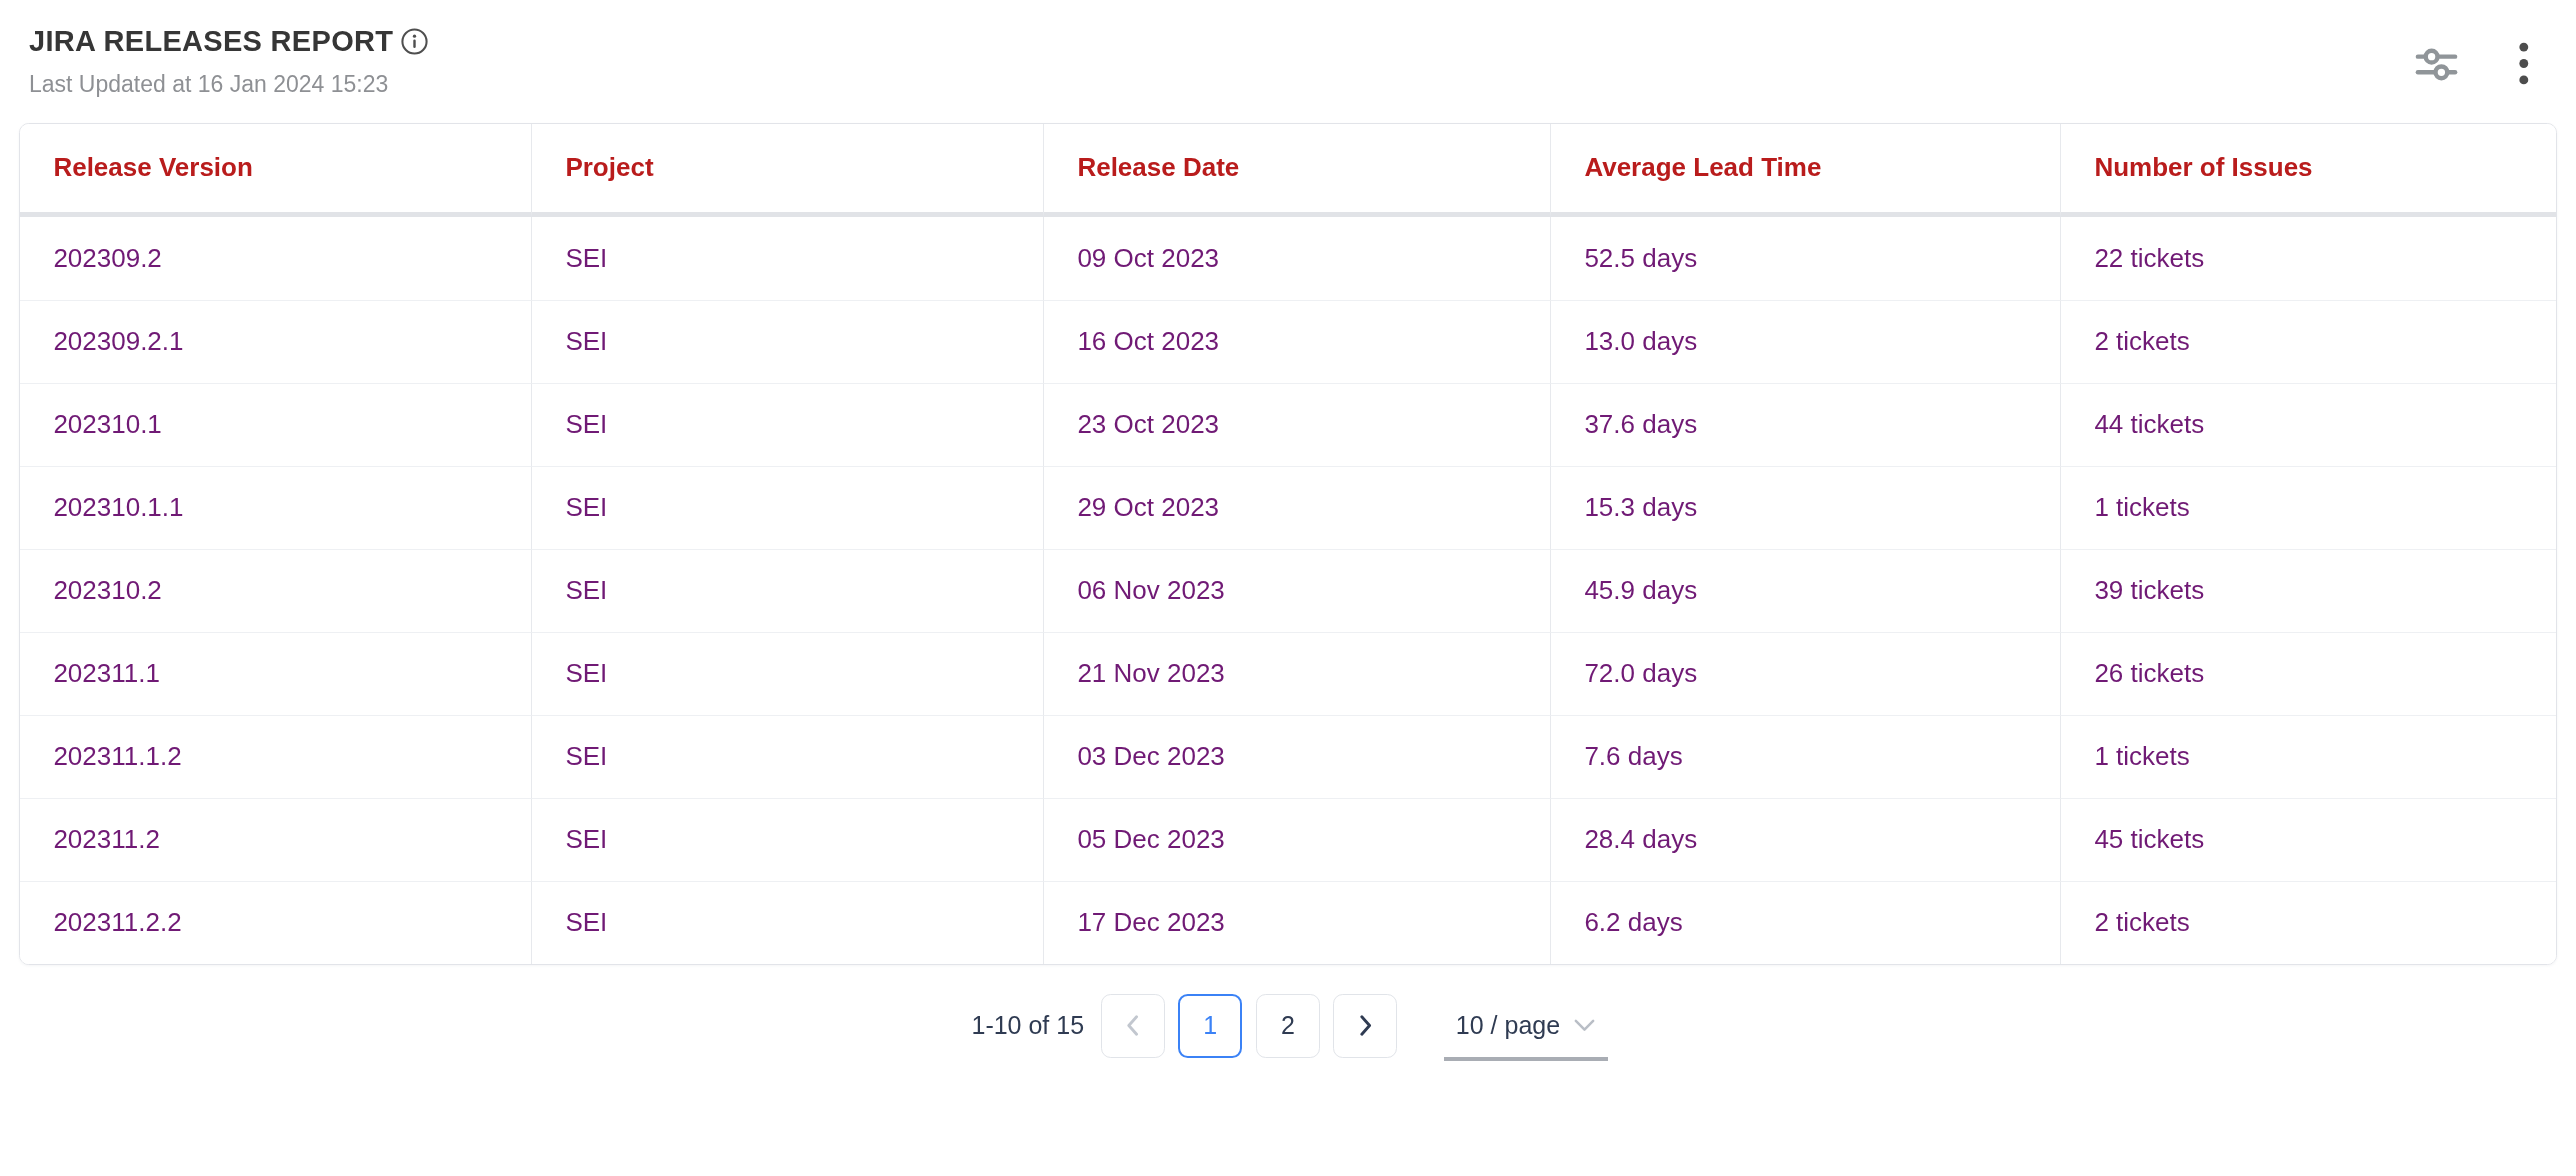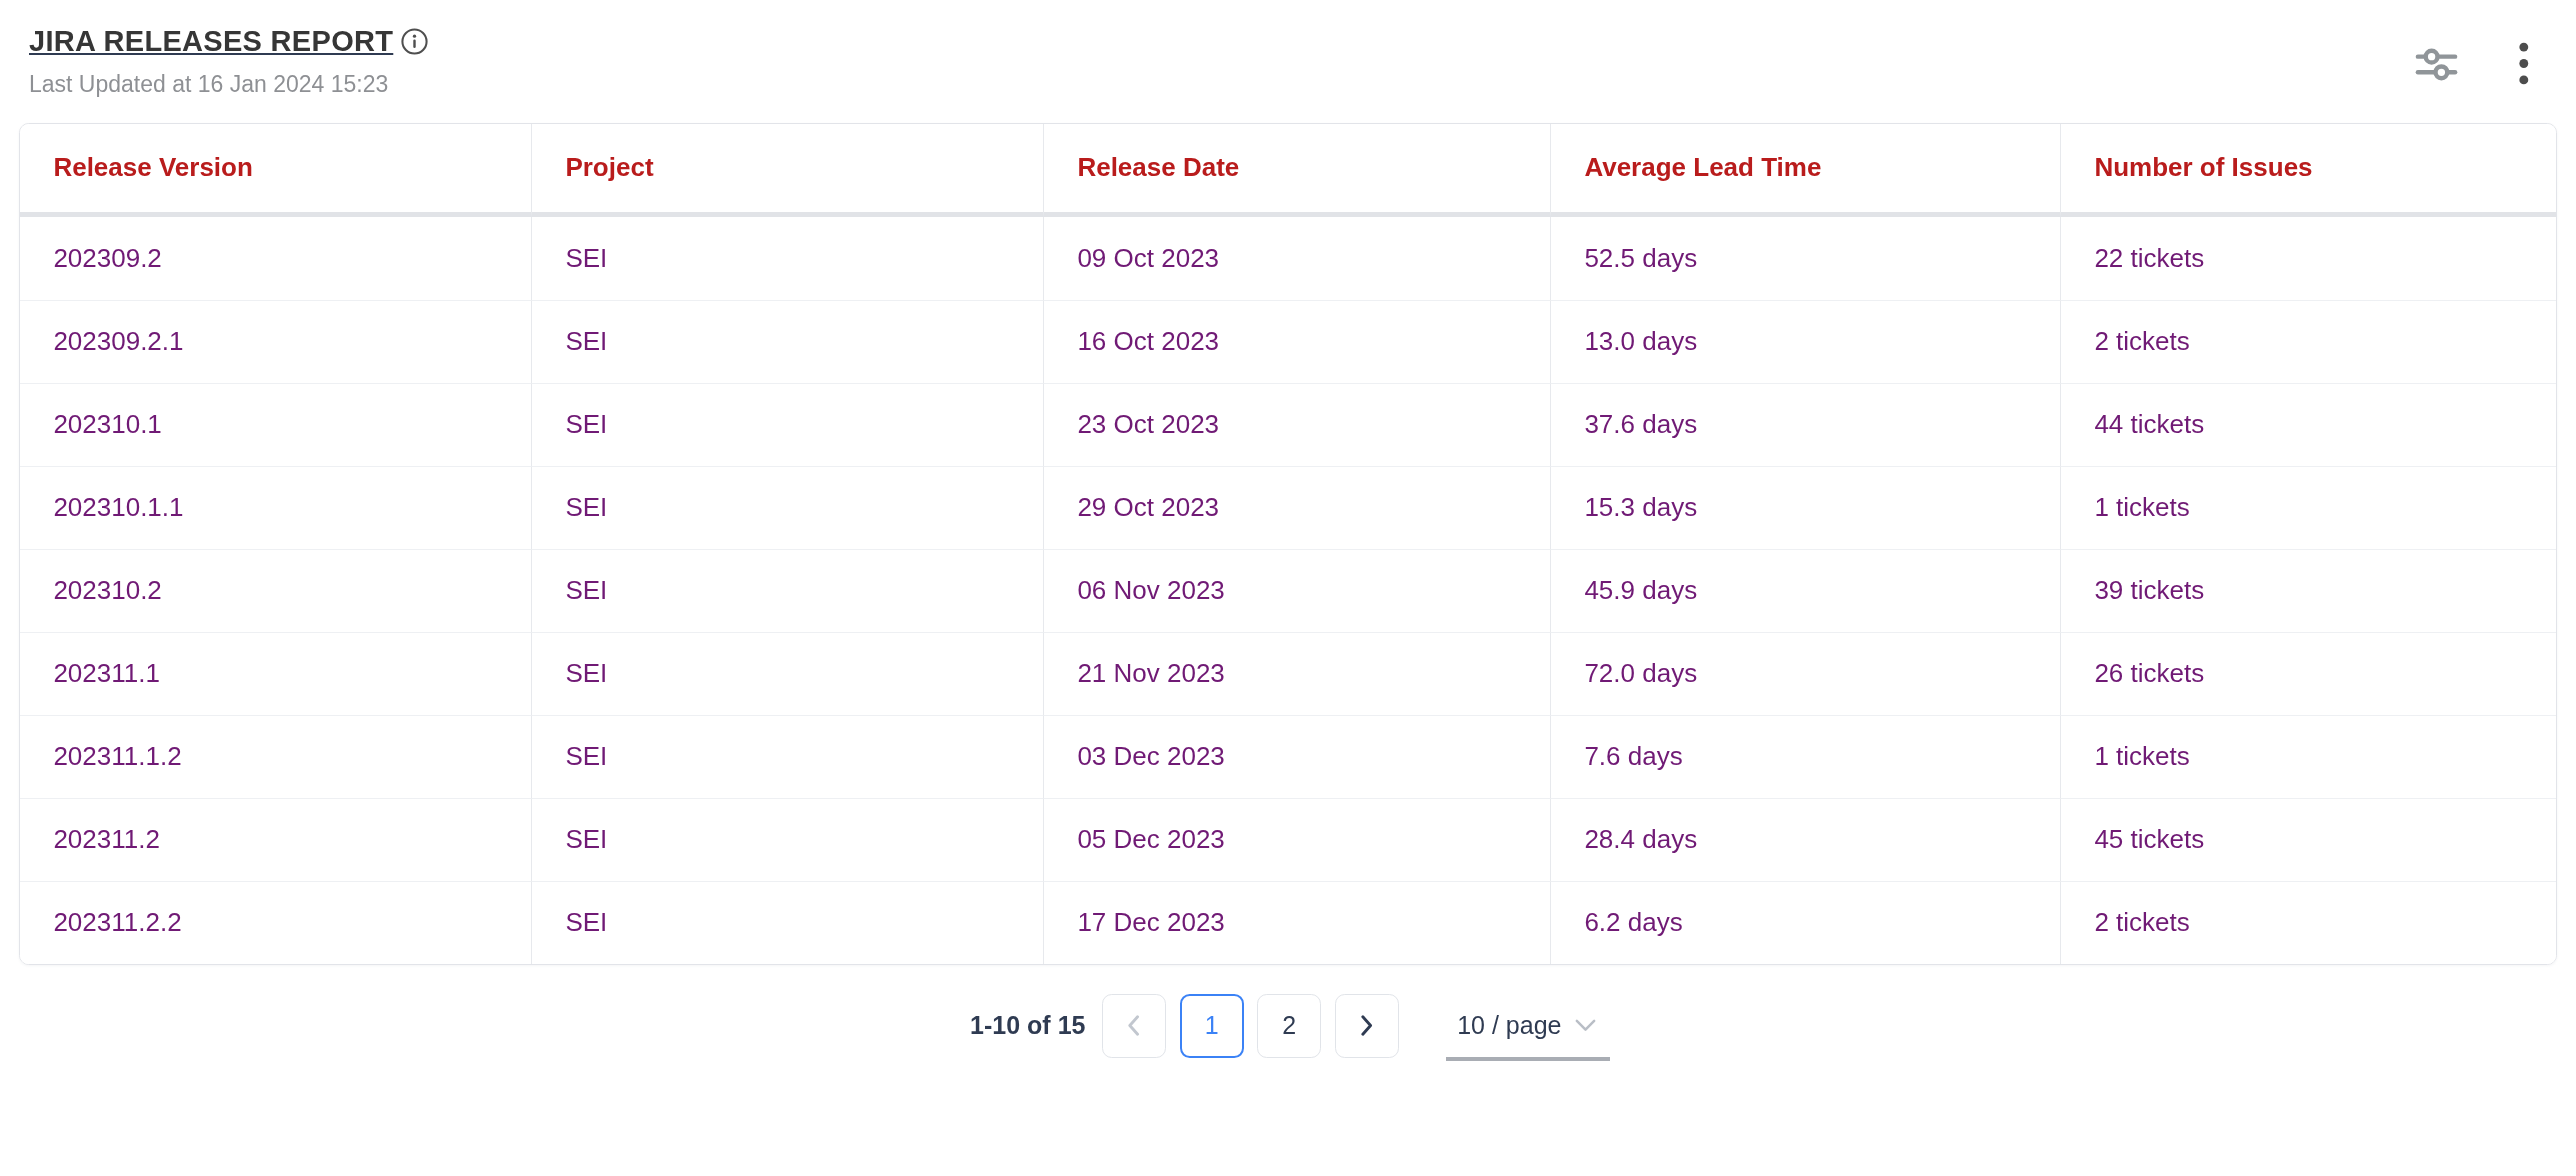--- a/index.html
+++ b/index.html
@@ -14,21 +14,20 @@
   .report-header {
     display: flex;
     justify-content: space-between;
     align-items: flex-start;
     padding: 25px 43px 0 29px;
   }
   .title-row {
     display: flex;
     align-items: center;
     gap: 7px;
-    text-decoration: underline;
   }
   .report-title {
     font-size: 29px;
     font-weight: 700;
     color: #363636;
     letter-spacing: 0.3px;
   }
   .info-icon svg { display: block; }
   .report-subtitle {
     margin-top: 12.6px;
@@ -90,21 +89,21 @@
   
   .pagination {
     margin-top: 29px;
     display: flex;
     align-items: center;
     justify-content: center;
     gap: 13.6px;
     font-size: 25px;
     color: #2f3b52;
   }
-  .page-total { margin-right: 3px; font-weight: bold; }
+  .page-total { margin-right: 3px; }
   .page-btn {
     width: 64px;
     height: 64px;
     background: #ffffff;
     border: 1.9px solid #e1e4e9;
     border-radius: 9.7px;
     display: flex;
     align-items: center;
     justify-content: center;
     font-family: "Liberation Sans", sans-serif;

